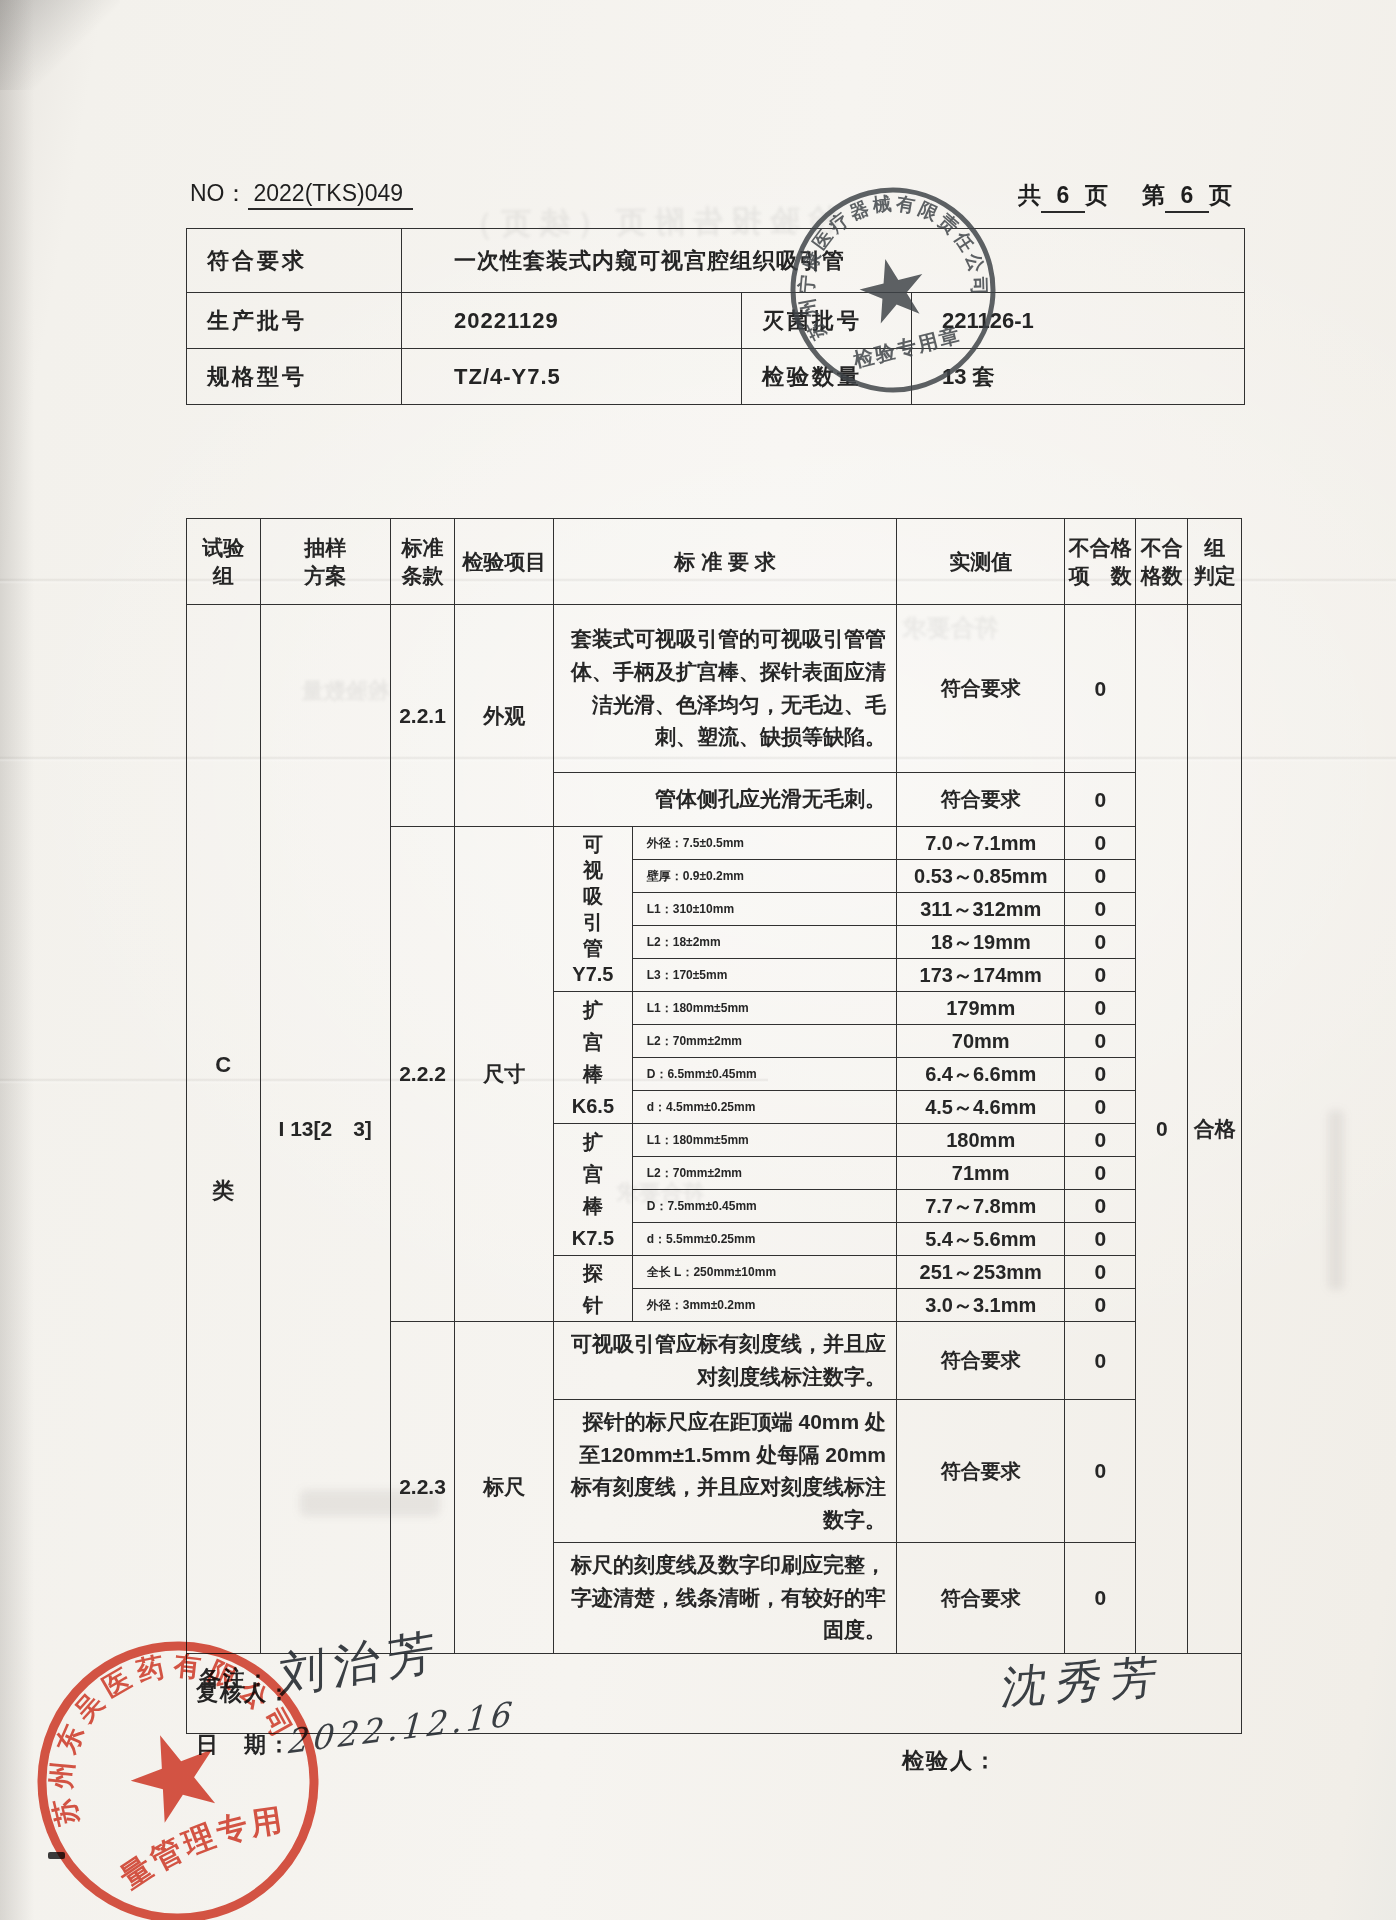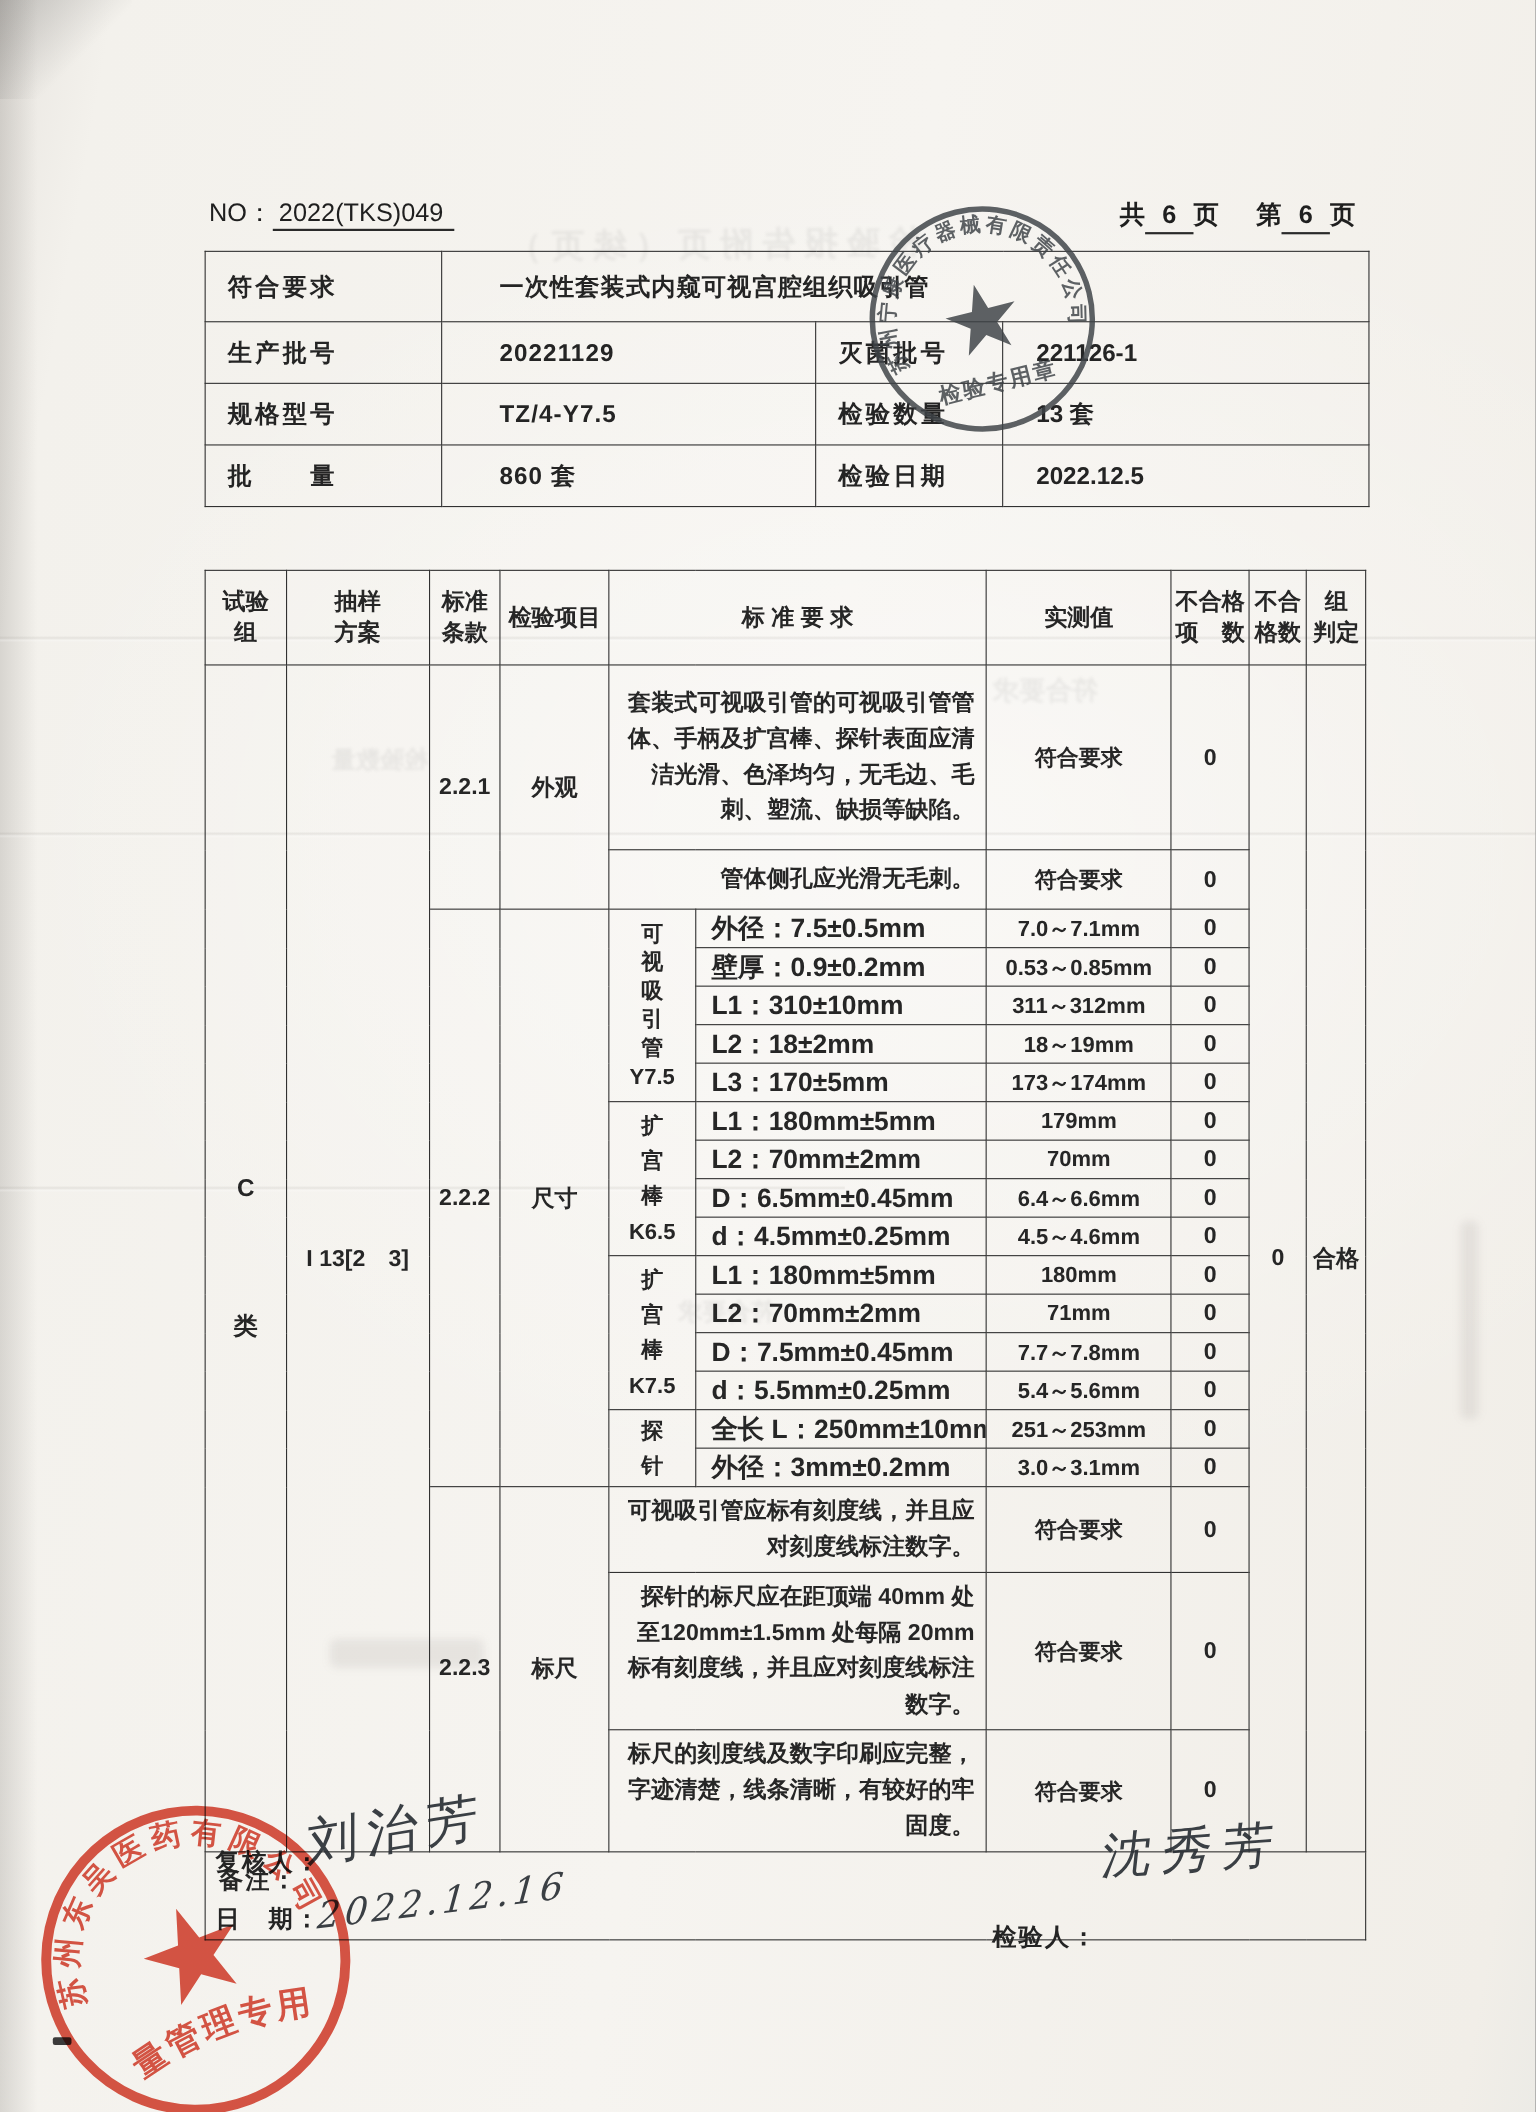--- a/index.html
+++ b/index.html
@@ -33,21 +33,21 @@
   td{border:1.6px solid #313131;vertical-align:middle;overflow:hidden;}
   .info{position:absolute;left:186px;top:228px;width:1058px;}
   .info td{font-size:22px;font-weight:bold;color:#242424;}
   .info .lbl{padding-left:20px;letter-spacing:3px;}
   .info .val{padding-left:52px;letter-spacing:1px;}
   .info .val2{padding-left:30px;}
   .main{position:absolute;left:186px;top:518px;width:1056px;}
   .main td{font-size:21px;font-weight:bold;color:#262626;text-align:center;}
   .main td.hdr{white-space:pre-line;line-height:1.3;font-size:21px;}
   .main td.req{text-align:right;padding:6px 10px 6px 12px;line-height:1.55;font-size:21px;}
-  .main td.spec{text-align:left;padding-left:14px;white-space:nowrap;font-size:24px;}
+  .main td.spec{text-align:left;padding-left:14px;white-space:nowrap;font-size:12px;}
   .main td.meas{font-size:20px;}
   .main td.grp{white-space:pre-line;font-size:20px;padding:0;}
   .main td.g6{line-height:26px;}
   .main td.g4{line-height:32px;}
   .main td.g2{line-height:32px;}
   .main .stack{display:flex;flex-direction:column;align-items:center;gap:98px;font-size:22px;}
   .main td.notes{text-align:left;vertical-align:top;padding:10px 12px;font-size:22px;letter-spacing:2px;}
   tr.h-head{height:86px;} tr.h-ext1{height:168px;} tr.h-ext2{height:54px;}
   tr.h-dim{height:33px;} tr.h-s1{height:72px;} tr.h-s2{height:106px;} tr.h-s3{height:95px;}
   tr.h-notes{height:80px;}
@@ -105,26 +105,20 @@
       <td class="lbl">生产批号</td>
       <td class="val">20221129</td>
       <td class="lbl">灭菌批号</td>
       <td class="val2">221126-1</td>
     </tr>
     <tr style="height:56px">
       <td class="lbl">规格型号</td>
       <td class="val">TZ/4-Y7.5</td>
       <td class="lbl">检验数量</td>
       <td class="val2">13 套</td>
-    </tr>
-    <tr style="height:56px">
-      <td class="lbl">批　　量</td>
-      <td class="val">860 套</td>
-      <td class="lbl">检验日期</td>
-      <td class="val2">2022.12.5</td>
     </tr>
   </tbody>
     </table>
 
   <table class="main">
     <colgroup>
       <col style="width:73px">
         <col style="width:129px">
         <col style="width:64px">
         <col style="width:98px">

